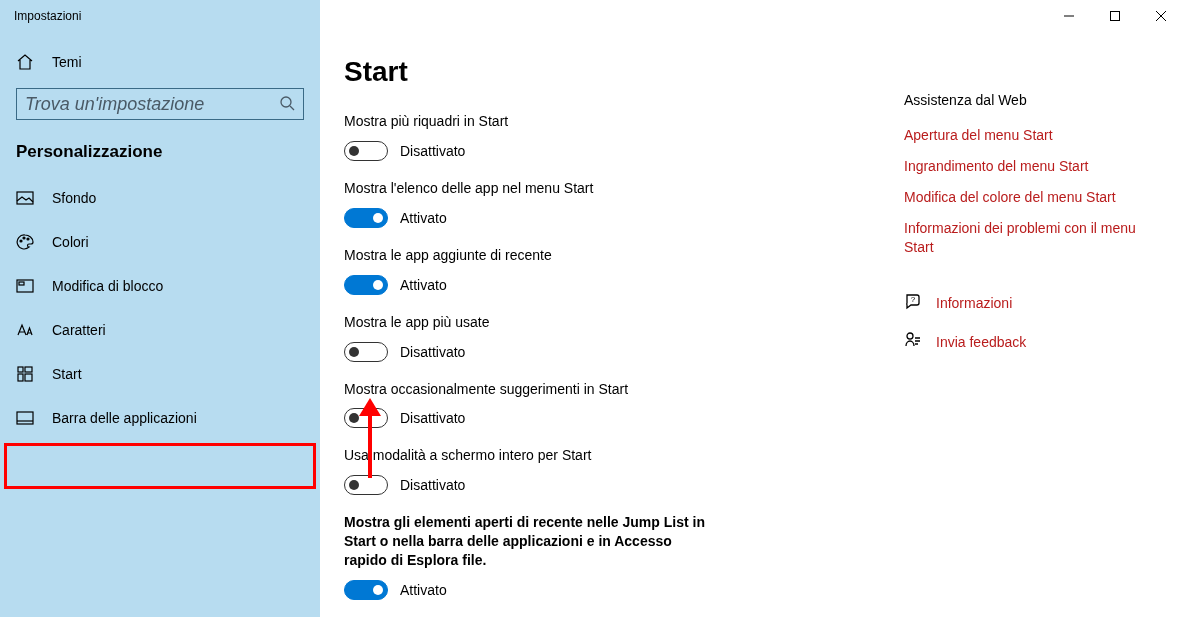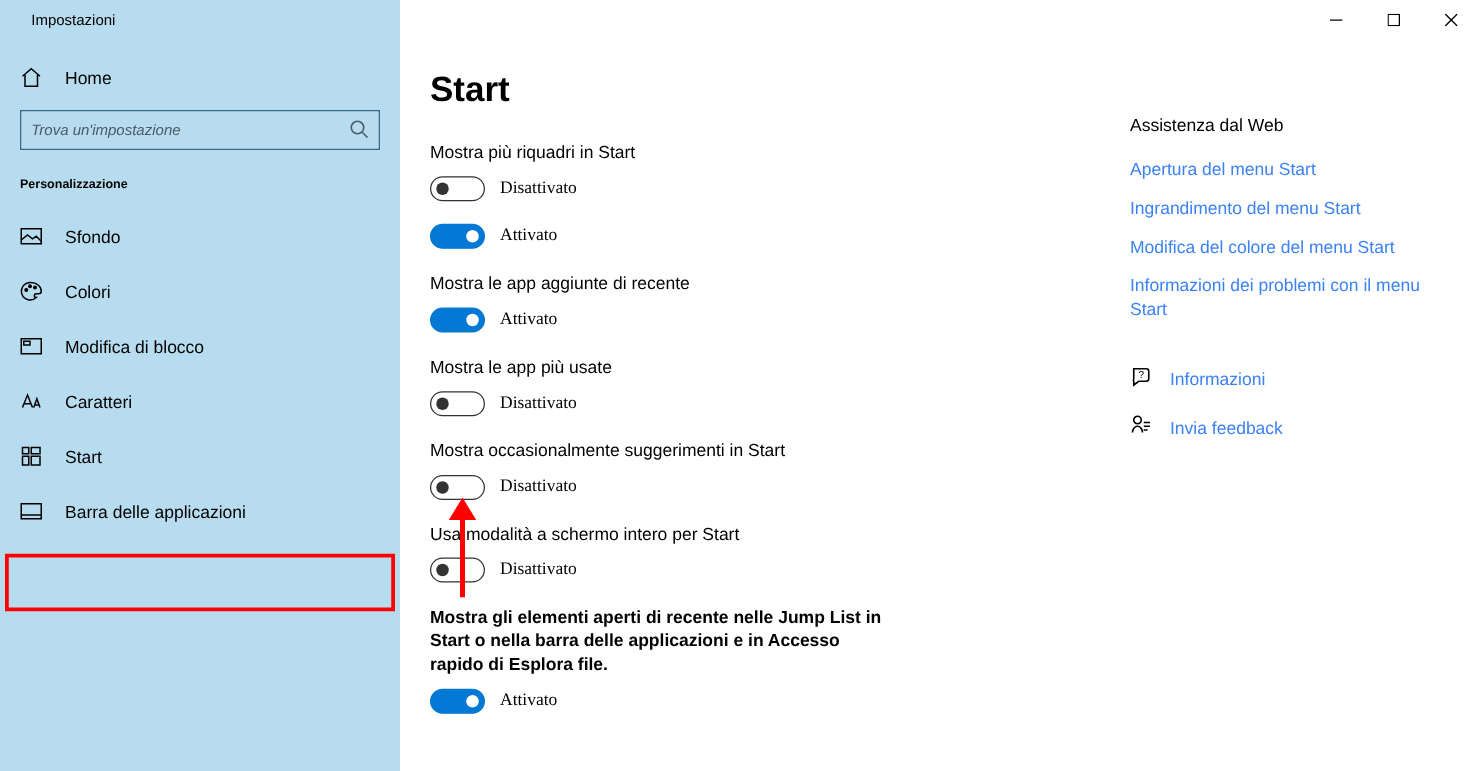--- a/index.html
+++ b/index.html
@@ -12,21 +12,20 @@
     height: 617px;
     overflow: hidden;
     position: relative;
   }
   .titlebar {
     height: 32px;
     display: flex;
     align-items: center;
     justify-content: space-between;
     padding-left: 14px;
-    margin-left: 11px;
   }
   .titlebar-title { font-size: 12px; }
   .window-controls { display: flex; }
   .win-btn {
     width: 46px; height: 32px;
     display: flex; align-items: center; justify-content: center;
     font-family: "Segoe MDL2 Assets","Segoe UI Symbol",sans-serif;
     font-size: 10px;
   }
   .win-btn svg { stroke: #000; stroke-width: 1; fill: none; }
@@ -60,31 +59,31 @@
     border: 1px solid #3a6a86;
     background: #b7dcf0;
     display: flex;
     align-items: center;
     padding: 0 8px;
   }
   .search-box input {
     flex: 1;
     border: none;
     background: transparent;
-    font-size: 12px;
+    font-size: 18px;
     font-style: italic;
     color: #4a5a66;
     outline: none;
   }
   .search-box input::placeholder { color:#4a5a66; font-style: italic; }
   .search-icon svg { stroke:#4a5a66; stroke-width:1.3; fill:none; }
   .section-header {
     padding: 12px 16px 14px 16px;
     font-weight: 600;
-    font-size: 10px;
+    font-size: 17px;
   }
   .nav-item.selected {
     
   }
   .highlight-box {
     position: absolute;
     left: 4px;
     top: 443px;
     width: 312px;
     height: 46px;
@@ -101,36 +100,36 @@
   }
   .main {
     flex: 1;
     display: flex;
     padding: 10px 0 0 24px;
   }
   .settings-col { width: 560px; }
   .page-title { font-size: 28px; font-weight: 600; margin: 14px 0 24px 0; }
   .setting-block { margin-bottom: 18px; }
   .setting-label { font-size: 14px; margin-bottom: 10px; line-height:1.35; }
-  .toggle-row { display: flex; align-items: center; gap: 12px; font-family: Liberation Serif, serif; }
+  .toggle-row { display: flex; align-items: center; gap: 12px; }
   .toggle {
     width: 44px; height: 20px;
     border-radius: 10px;
     position: relative;
     border: 1px solid #333;
     background: #fff;
   }
   .toggle .knob {
     position: absolute; width: 10px; height: 10px; border-radius: 50%;
     background: #333; top: 4px; left: 4px;
   }
   .toggle.on { background: #0078d4; border-color: #0078d4; }
   .toggle.on .knob { background: #fff; left: auto; right: 4px; }
   .toggle-status { font-size: 14px; }
-  .link { color: #3b82f6; font-size: 14px; cursor: pointer; }
+  .link { color: #b91c1c; font-size: 14px; cursor: pointer; }
   .aside {
     width: 260px;
     padding-top: 50px;
     padding-right: 10px;
   }
   .aside-header { font-size: 14px; font-weight: 400; margin-bottom: 18px; }
   .aside-links .link { display:block; margin-bottom: 12px; line-height:1.35; }
   .aside-help { margin-top: 36px; }
   .help-row { display:flex; align-items:center; gap:14px; margin-bottom: 18px; }
   .help-row .hicon svg { stroke:#000; stroke-width:1.3; fill:none; }
@@ -163,21 +162,21 @@
 
 <div class="layout">
   <div class="sidebar">
 
     <div class="nav-item home">
       <span class="nav-icon">
         <svg width="18" height="18" viewBox="0 0 18 18">
             <path d="M2 8 L9 2 L16 8 M4 7 V16 H14 V7"></path>
           </svg>
       </span>
-      <span>Home</span>
+      <span>Temi</span>
     </div>
 
     <div class="search-wrap">
       <div class="search-box">
         <input type="text" placeholder="Trova un'impostazione" style="">
         <span class="search-icon">
           <svg width="16" height="16" viewBox="0 0 16 16">
               <circle cx="7" cy="7" r="5"></circle>
               <line x1="11" y1="11" x2="15" y2="15"></line>
             </svg>
@@ -254,20 +253,21 @@
         <div class="setting-label">Mostra più riquadri in Start</div>
         <div class="toggle-row">
           <div class="toggle">
               <div class="knob"></div>
             </div>
           <span class="toggle-status">Disattivato</span>
         </div>
       </div>
 
       <div class="setting-block">
+        <div class="setting-label">Mostra l'elenco delle app nel menu Start</div>
         <div class="toggle-row">
           <div class="toggle on">
               <div class="knob"></div>
             </div>
           <span class="toggle-status">Attivato</span>
         </div>
       </div>
 
       <div class="setting-block">
         <div class="setting-label">Mostra le app aggiunte di recente</div>

